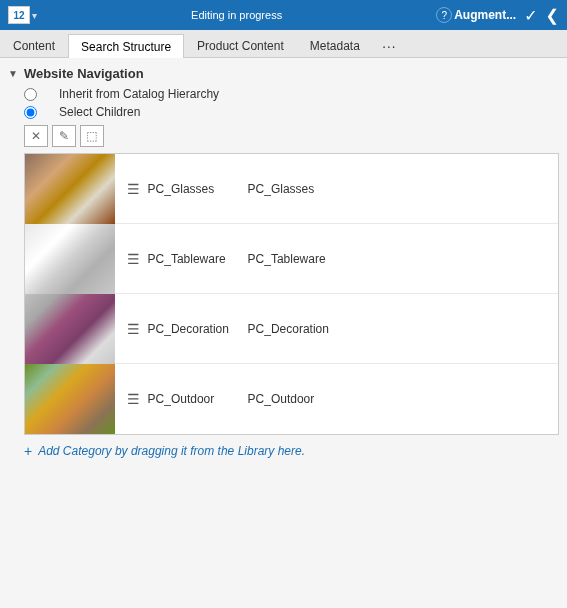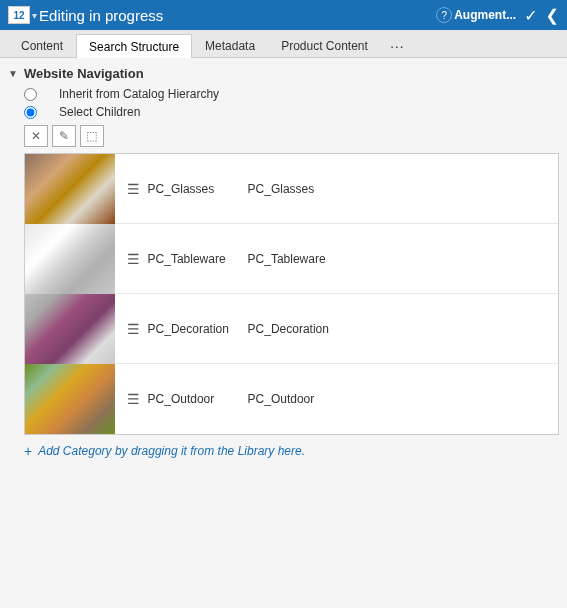--- a/index.html
+++ b/index.html
@@ -32,23 +32,24 @@
       display: flex;
       align-items: center;
       justify-content: center;
       border: 1px solid #ccc;
     }
     .title-bar-arrow {
       font-size: 10px;
       color: #cde;
     }
     .title-bar-title {
-      font-size: 15px;
+      font-size: 11px;
       color: white;
       flex: 1;
+      text-align: center;
     }
     .title-bar-help {
       background: #1a6fb5;
       border: 1px solid #6aabdf;
       border-radius: 50%;
       color: white;
       font-size: 10px;
       width: 16px;
       height: 16px;
       display: flex;
@@ -72,21 +73,21 @@
       font-size: 16px;
     }
 
     
     .tab-bar {
       background: #e8e8e8;
       border-bottom: 1px solid #ccc;
       display: flex;
       align-items: flex-end;
       height: 28px;
-      padding: 0 8px;
+      padding: 0 0;
     }
     .tab {
       padding: 4px 12px;
       font-size: 12px;
       cursor: pointer;
       border: 1px solid transparent;
       border-bottom: none;
       color: #333;
       background: transparent;
       height: 24px;
@@ -279,22 +280,22 @@
   <div class="title-bar-right">
     <span class="title-bar-augment">Augment...</span>
     <span class="title-bar-icon">✓</span>
     <span class="title-bar-icon">❮</span>
   </div>
 </div>
 
 <div class="tab-bar">
   <div class="tab">Content</div>
   <div class="tab active">Search Structure</div>
+  <div class="tab">Product Content</div>
   <div class="tab">Metadata</div>
-  <div class="tab">Product Content</div>
   <div class="tab more">···</div>
 </div>
 
 <div class="main-content">
 
   <div class="section-header">
     <span class="section-arrow">▼</span>
     <span>Website Navigation</span>
   </div>
 

